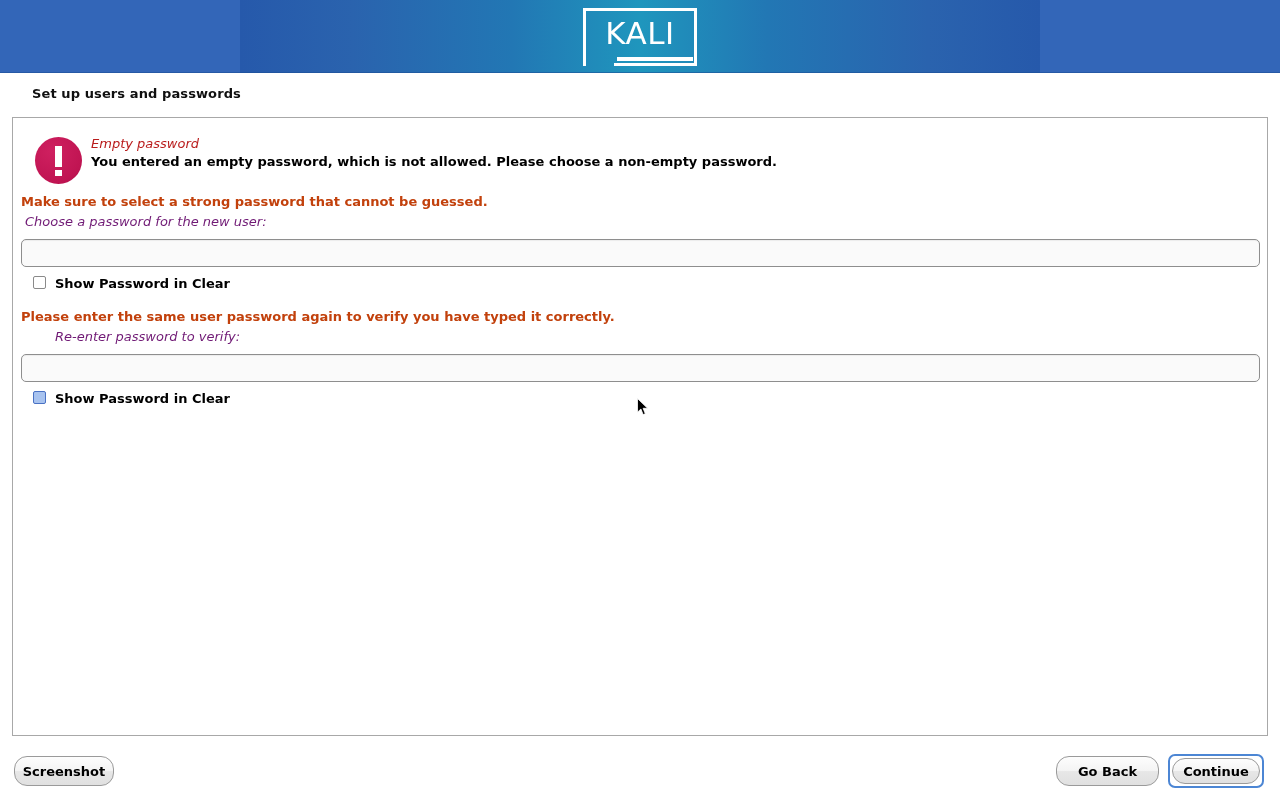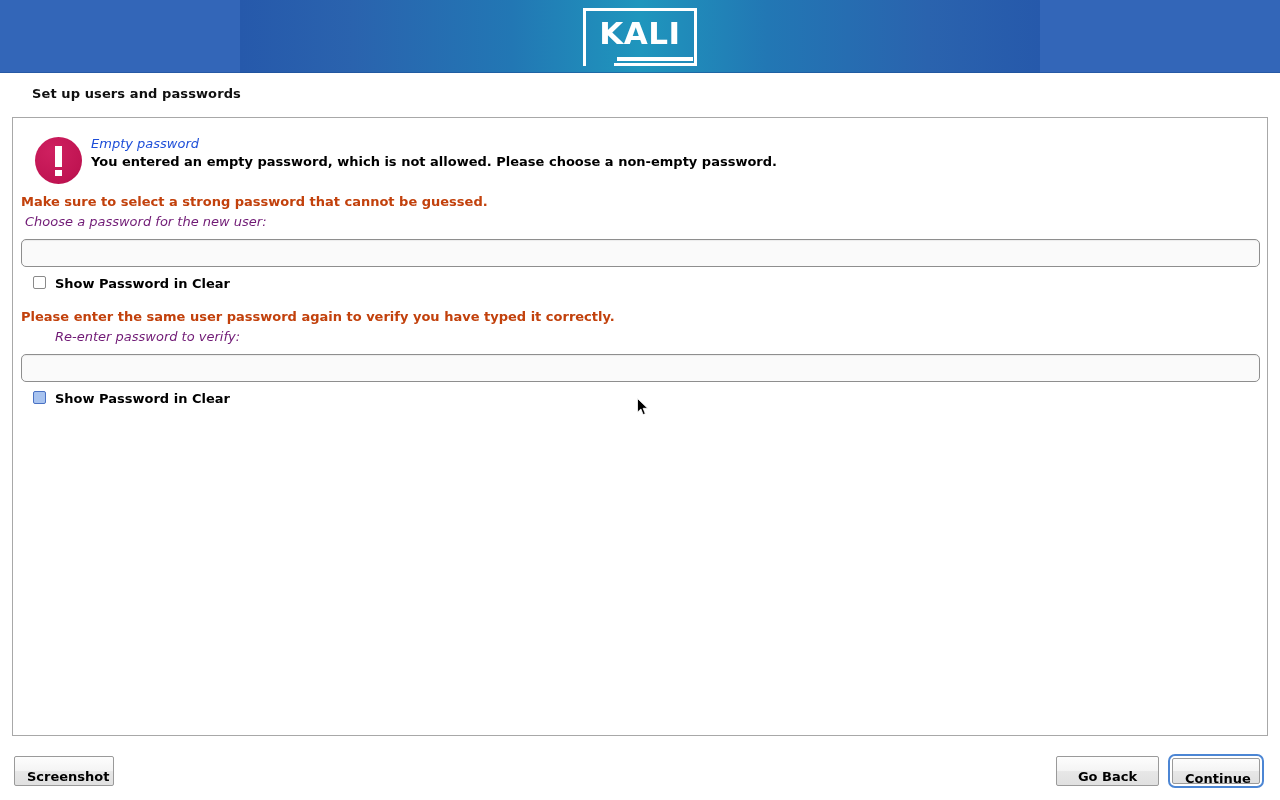--- a/index.html
+++ b/index.html
@@ -89,21 +89,21 @@
   .kali-word {
     position: absolute;
     left: 0; top: 0;
     width: 114px;
     height: 50px;
     line-height: 50px;
     text-align: center;
     color: #ffffff;
     font-family: "DejaVu Sans", "Liberation Sans", sans-serif;
     font-size: 31px;
-    font-weight: 700;
+    font-weight: 400;
     letter-spacing: 0.5px;
   }
 
   
   .step-title {
     position: absolute;
     left: 32px; top: 86px;
     font-size: 13px;
     font-weight: bold;
     color: #101010;
@@ -147,21 +147,21 @@
     left: 20px; top: 33px;
     width: 7px;
     height: 6px;
     background: #ffffff;
   }
   .error-title {
     position: absolute;
     left: 68px; top: 10px;
     font-size: 13px;
     font-style: italic;
-    color: #1d4ed8;
+    color: #b91c1c;
   }
   .error-text {
     position: absolute;
     left: 68px; top: 28px;
     font-size: 13px;
     font-weight: bold;
     color: #000000;
   }
 
   
@@ -220,28 +220,28 @@
     color: #000000;
     white-space: nowrap;
   }
 
   
   .btn {
     position: absolute;
     box-sizing: border-box;
     height: 30px;
     border: 1px solid #9a9a9a;
-    border-radius: 2px;
+    border-radius: 13px;
     background: linear-gradient(to bottom, #fdfdfd 0%, #f4f4f4 48%, #e7e7e7 52%, #e0e0e0 100%);
     font-family: "DejaVu Sans", "Liberation Sans", sans-serif;
     font-size: 13px;
     font-weight: bold;
     color: #000000;
     cursor: default;
-    padding: 12px;
+    padding: 4px;
   }
   .btn-focus-ring {
     position: absolute;
     box-sizing: border-box;
     border: 2px solid #4c86d4;
     border-radius: 7px;
     background: transparent;
     pointer-events: none;
   }
 

